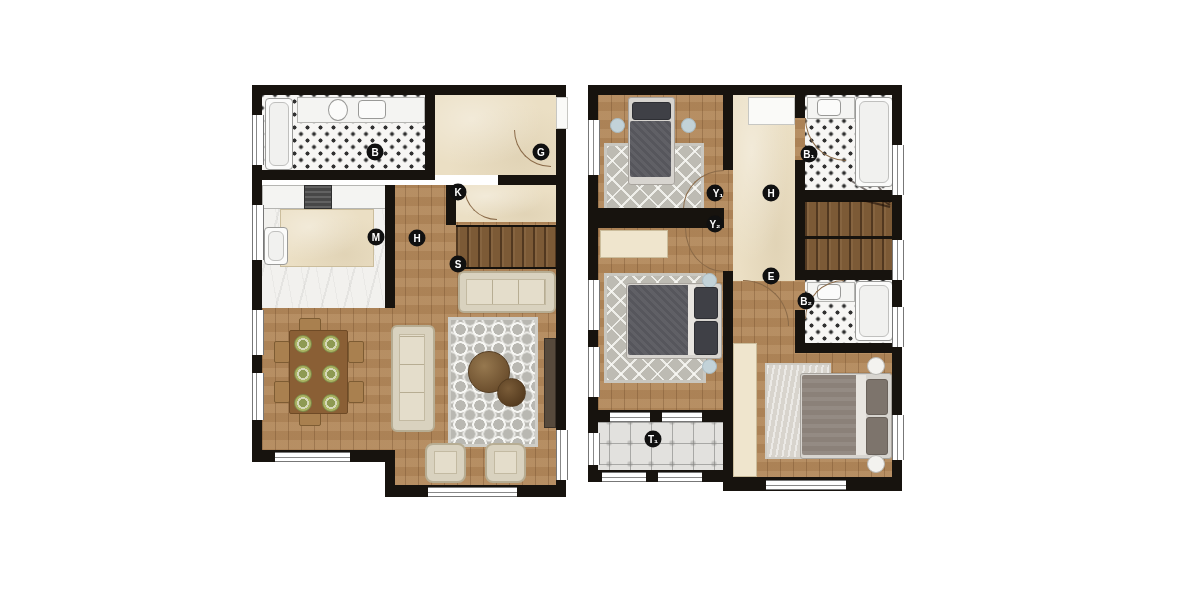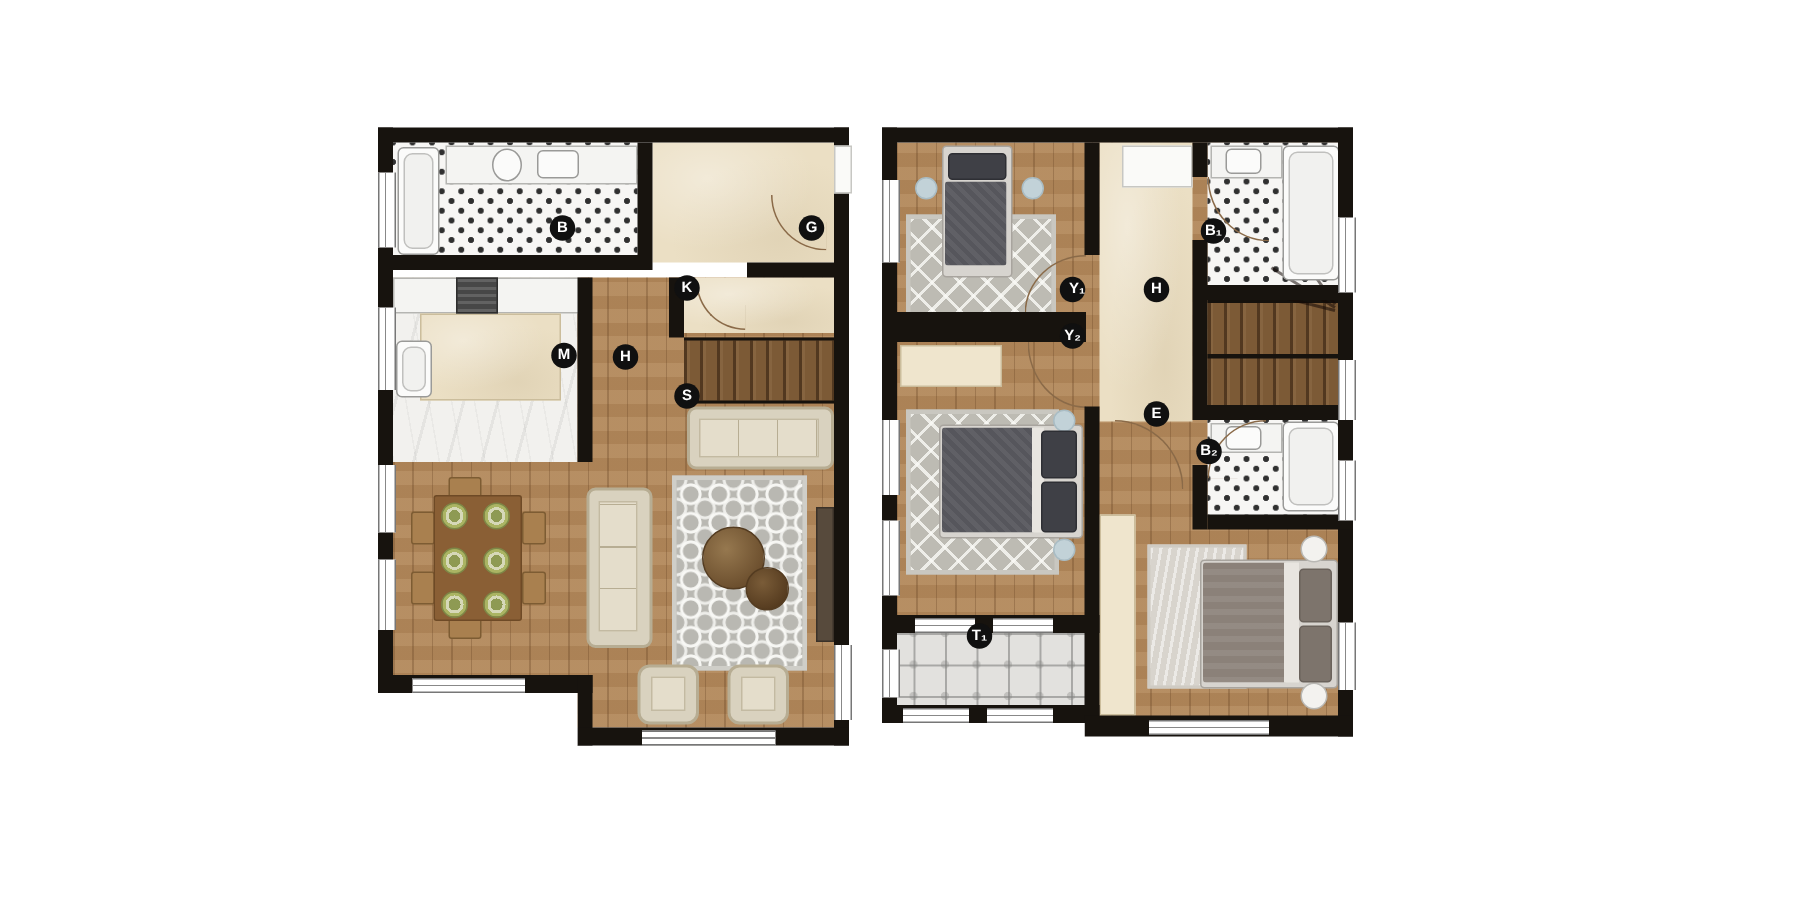--- a/index.html
+++ b/index.html
@@ -263,16 +263,16 @@
     <div class="win-h" style="left:14px;top:387px;width:44px;height:8px;"></div>
     <div class="win-h" style="left:70px;top:387px;width:44px;height:8px;"></div>
     <div class="win-h" style="left:178px;top:395px;width:80px;height:8px;"></div>
 
     <div class="label" style="left:127px;top:108px;text-align:right;">Y₁</div>
     <div class="label" style="left:183px;top:108px;">H</div>
     <div class="label" style="left:221px;top:69px;">B₁</div>
     <div class="label" style="left:127px;top:139px;">Y₂</div>
     <div class="label" style="left:183px;top:191px;">E</div>
     <div class="label" style="left:218px;top:216px;">B₂</div>
-    <div class="label" style="left:65px;top:339px;">T₁</div>
+    <div class="label" style="left:65px;top:354px;">T₁</div>
   </div>
 
 </div>
 
 </body></html>

